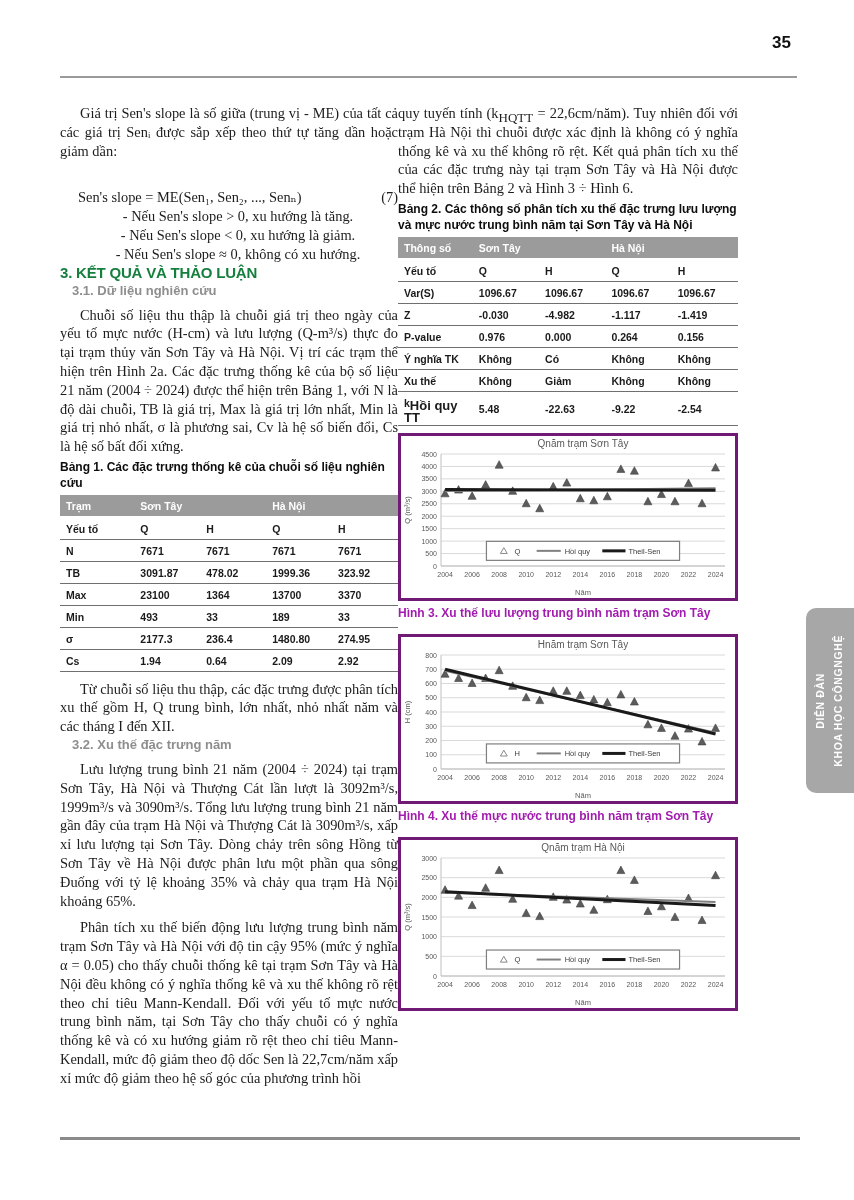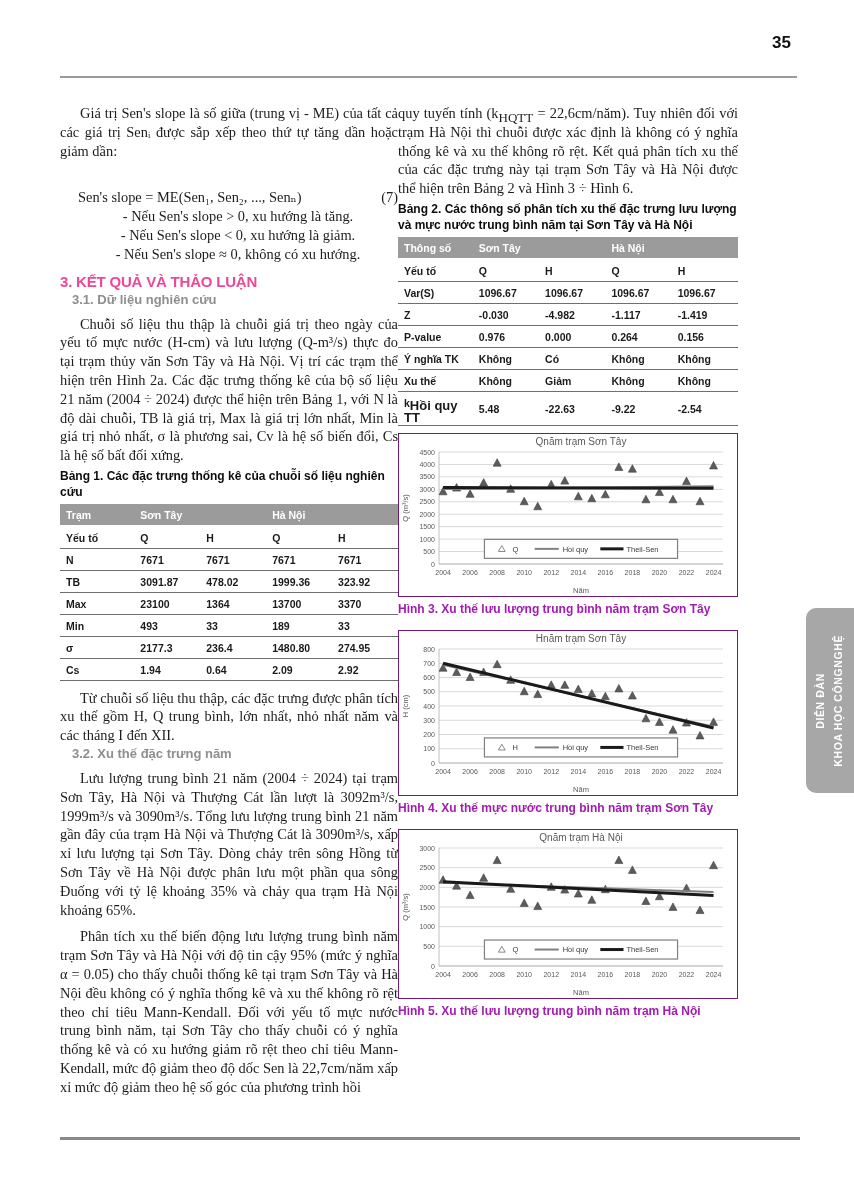--- a/index.html
+++ b/index.html
@@ -19,32 +19,32 @@
   .side-tab-text{writing-mode:vertical-rl;transform:rotate(180deg);color:#fff;
                  font:700 10.5px "Liberation Sans",sans-serif;letter-spacing:.6px;line-height:1.7;text-align:center;}
   .side-tab-text span{display:block;}
   .col{position:absolute;top:96px;font-size:14.4px;line-height:18.8px;}
   .col-left{left:60px;width:338px;}
   .col-right{left:398px;width:340px;}
   .para{text-align:justify;text-indent:20px;margin:8px 0 1px;}
   .para.noindent{text-indent:0;}
   .formula-line{display:flex;justify-content:space-between;padding-left:18px;margin-top:28px;}
   .bullets{padding-left:18px;text-align:center;}
-  .h-section{font:700 15px "Liberation Sans",sans-serif;color:#ec4899;margin:9px 0 2px;letter-spacing:-.2px;}
+  .h-section{font:700 15px "Liberation Sans",sans-serif;color:#15803d;margin:0 0 2px;letter-spacing:-.2px;}
   .h-sub{font:700 13px "Liberation Sans",sans-serif;color:#8e8e8e;margin:1px 12px 3px;}
   .caption{font:700 12px "Liberation Sans",sans-serif;color:#0d0d0d;line-height:1.32;margin:4px 0 3px;text-align:left;text-indent:0;}
   table.data{border-collapse:collapse;width:100%;margin:1px 0 7px;}
   table.data th,table.data td{font:700 10.5px "Liberation Sans",sans-serif;text-align:left;
     padding:5px 6px 4px;color:#1a1a1a;}
   table.data .ghead th{background:var(--thead-bg);color:#fff;border-bottom:2px solid #fff;}
   table.data tbody td{border-bottom:1px solid #6f6f6f;}
   table.data .c0{width:22%;margin-left:45px;}
   table.data .cv{width:19.5%;}
   sub{font-size:13px;line-height:0;}
-  .chart-box{border:1px solid #701a75;background:#fff;margin:3px 0 2px;}
+  .chart-box{border:3px solid #701a75;background:#fff;margin:3px 0 2px;}
   .chart-box svg{display:block;}
   .fig-caption{font:700 12px "Liberation Sans",sans-serif;color:#a21caf;margin:5px 0 14px;}
   svg text{font-family:"Liberation Sans","DejaVu Sans",sans-serif;}
 </style>
 </head>
 <body>
 
 <div class="page">
 
   <div class="page-number">35</div>
@@ -399,16 +399,15 @@
           <line x1="44.05714285714224" y1="51.82666666666666" x2="314.53333333333273" y2="65.39666666666666" stroke="#1a1a1a" stroke-width="3"></line>
           <rect x="85.44" y="110.04" width="193.12" height="19" fill="#ffffff" stroke="#7f7f7f" stroke-width="1.2"></rect>
           <path d="M102.82079999999999 116.34 L106.2208 122.14 L99.42079999999999 122.14 Z" fill="none" stroke="#7a7a7a" stroke-width="0.9"></path>
           <text x="113.44239999999999" y="122.34" text-anchor="start" font-size="7.5" fill="#3a3a3a">Q</text>
           <line x1="135.65120000000002" x2="159.7912" y1="119.54" y2="119.54" stroke="#808080" stroke-width="2"></line>
           <text x="163.6536" y="122.34" text-anchor="start" font-size="7.5" fill="#3a3a3a">Hồi quy</text>
           <line x1="201.312" x2="224.4864" y1="119.54" y2="119.54" stroke="#1a1a1a" stroke-width="3"></line>
           <text x="227.3832" y="122.34" text-anchor="start" font-size="7.5" fill="#3a3a3a">Theil-Sen</text>
         </svg>
       </div>
-    <div class="fig-caption">Hình 5. Xu thế lưu lượng trung bình năm trạm Hà Nội</div>
   </div>
 
 </div>
 
 </body></html>

